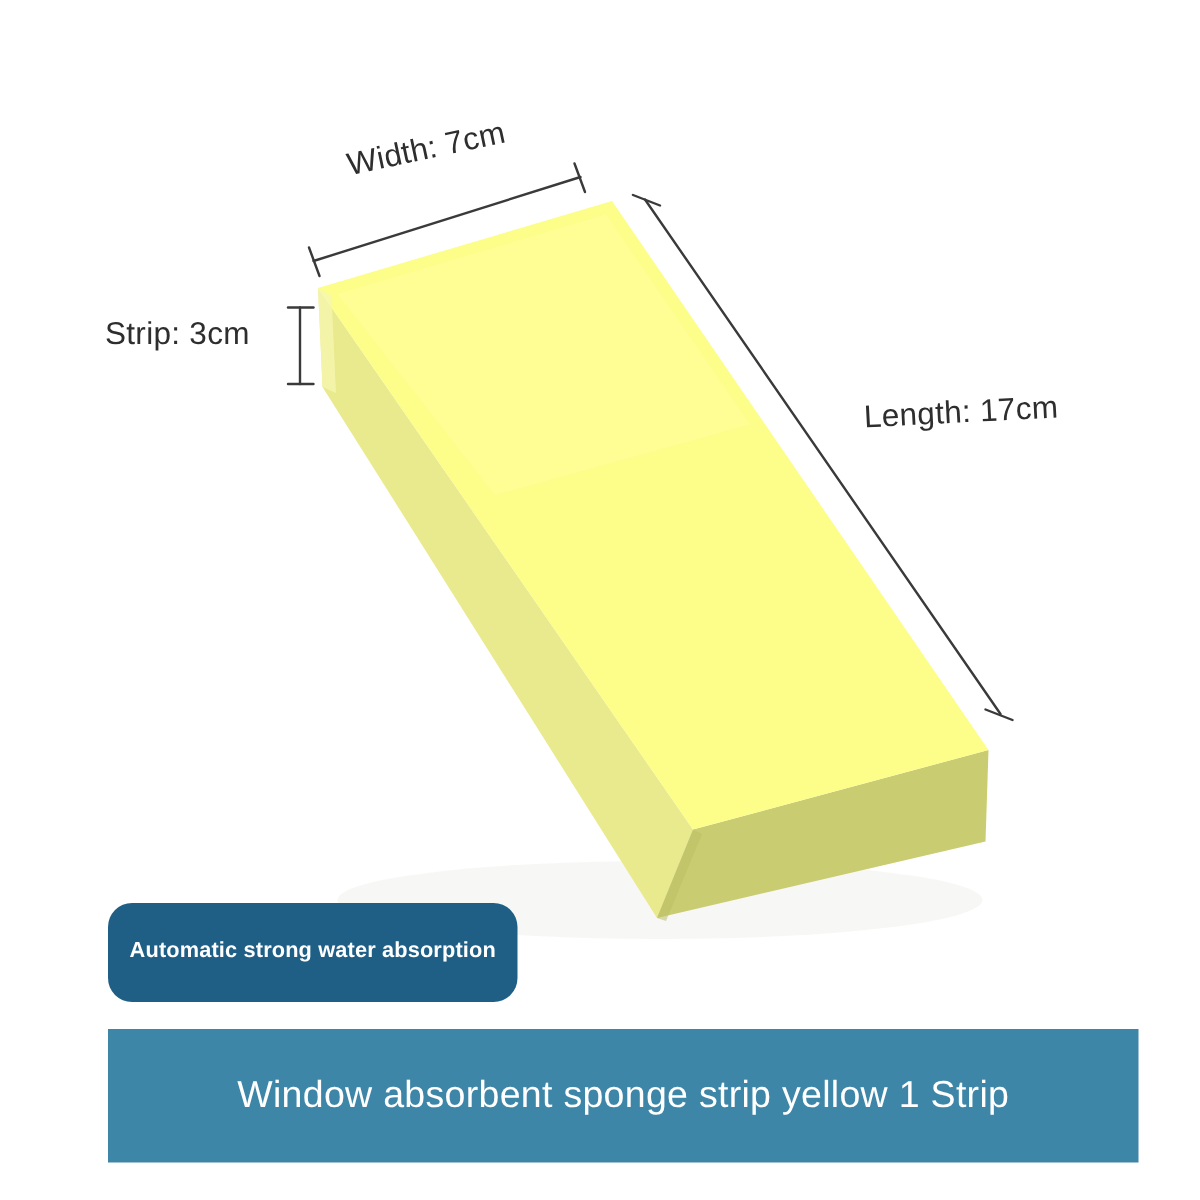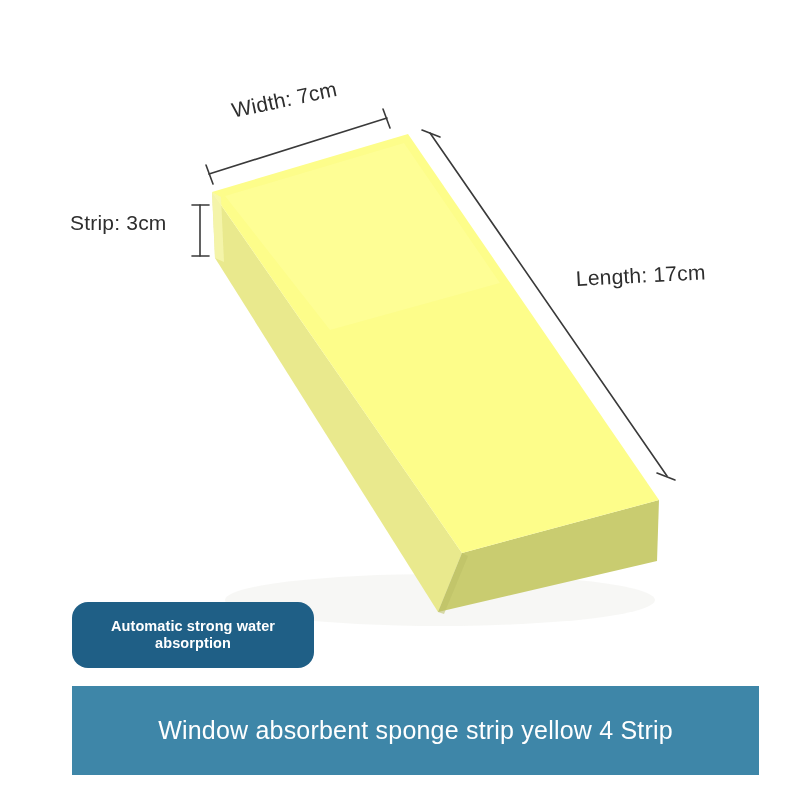--- a/index.html
+++ b/index.html
@@ -49,21 +49,21 @@
     top: 267px;
     transform: rotate(-3deg);
     transform-origin: left center;
   }
 
   
   #feature-badge {
     position: absolute;
     left: 72px;
     top: 602px;
-    width: 242px;
+    width: 273px;
     height: 66px;
     background: #1f5f86;
     border-radius: 16px;
     display: flex;
     align-items: center;
     justify-content: center;
     box-sizing: border-box;
     padding: 0 14px;
   }
   #feature-badge-text {
@@ -144,16 +144,16 @@
 
   <div class="dim-label" id="label-height">Strip: 3cm</div>
 
   <div class="dim-label" id="label-length">Length: 17cm</div>
 
   <div id="feature-badge">
     <span id="feature-badge-text">Automatic strong water absorption</span>
   </div>
 
   <div id="title-banner">
-    <span id="title-banner-text">Window absorbent sponge strip yellow 4 Strip</span>
+    <span id="title-banner-text">Window absorbent sponge strip yellow 1 Strip</span>
   </div>
 
 </div>
 
 </body></html>

